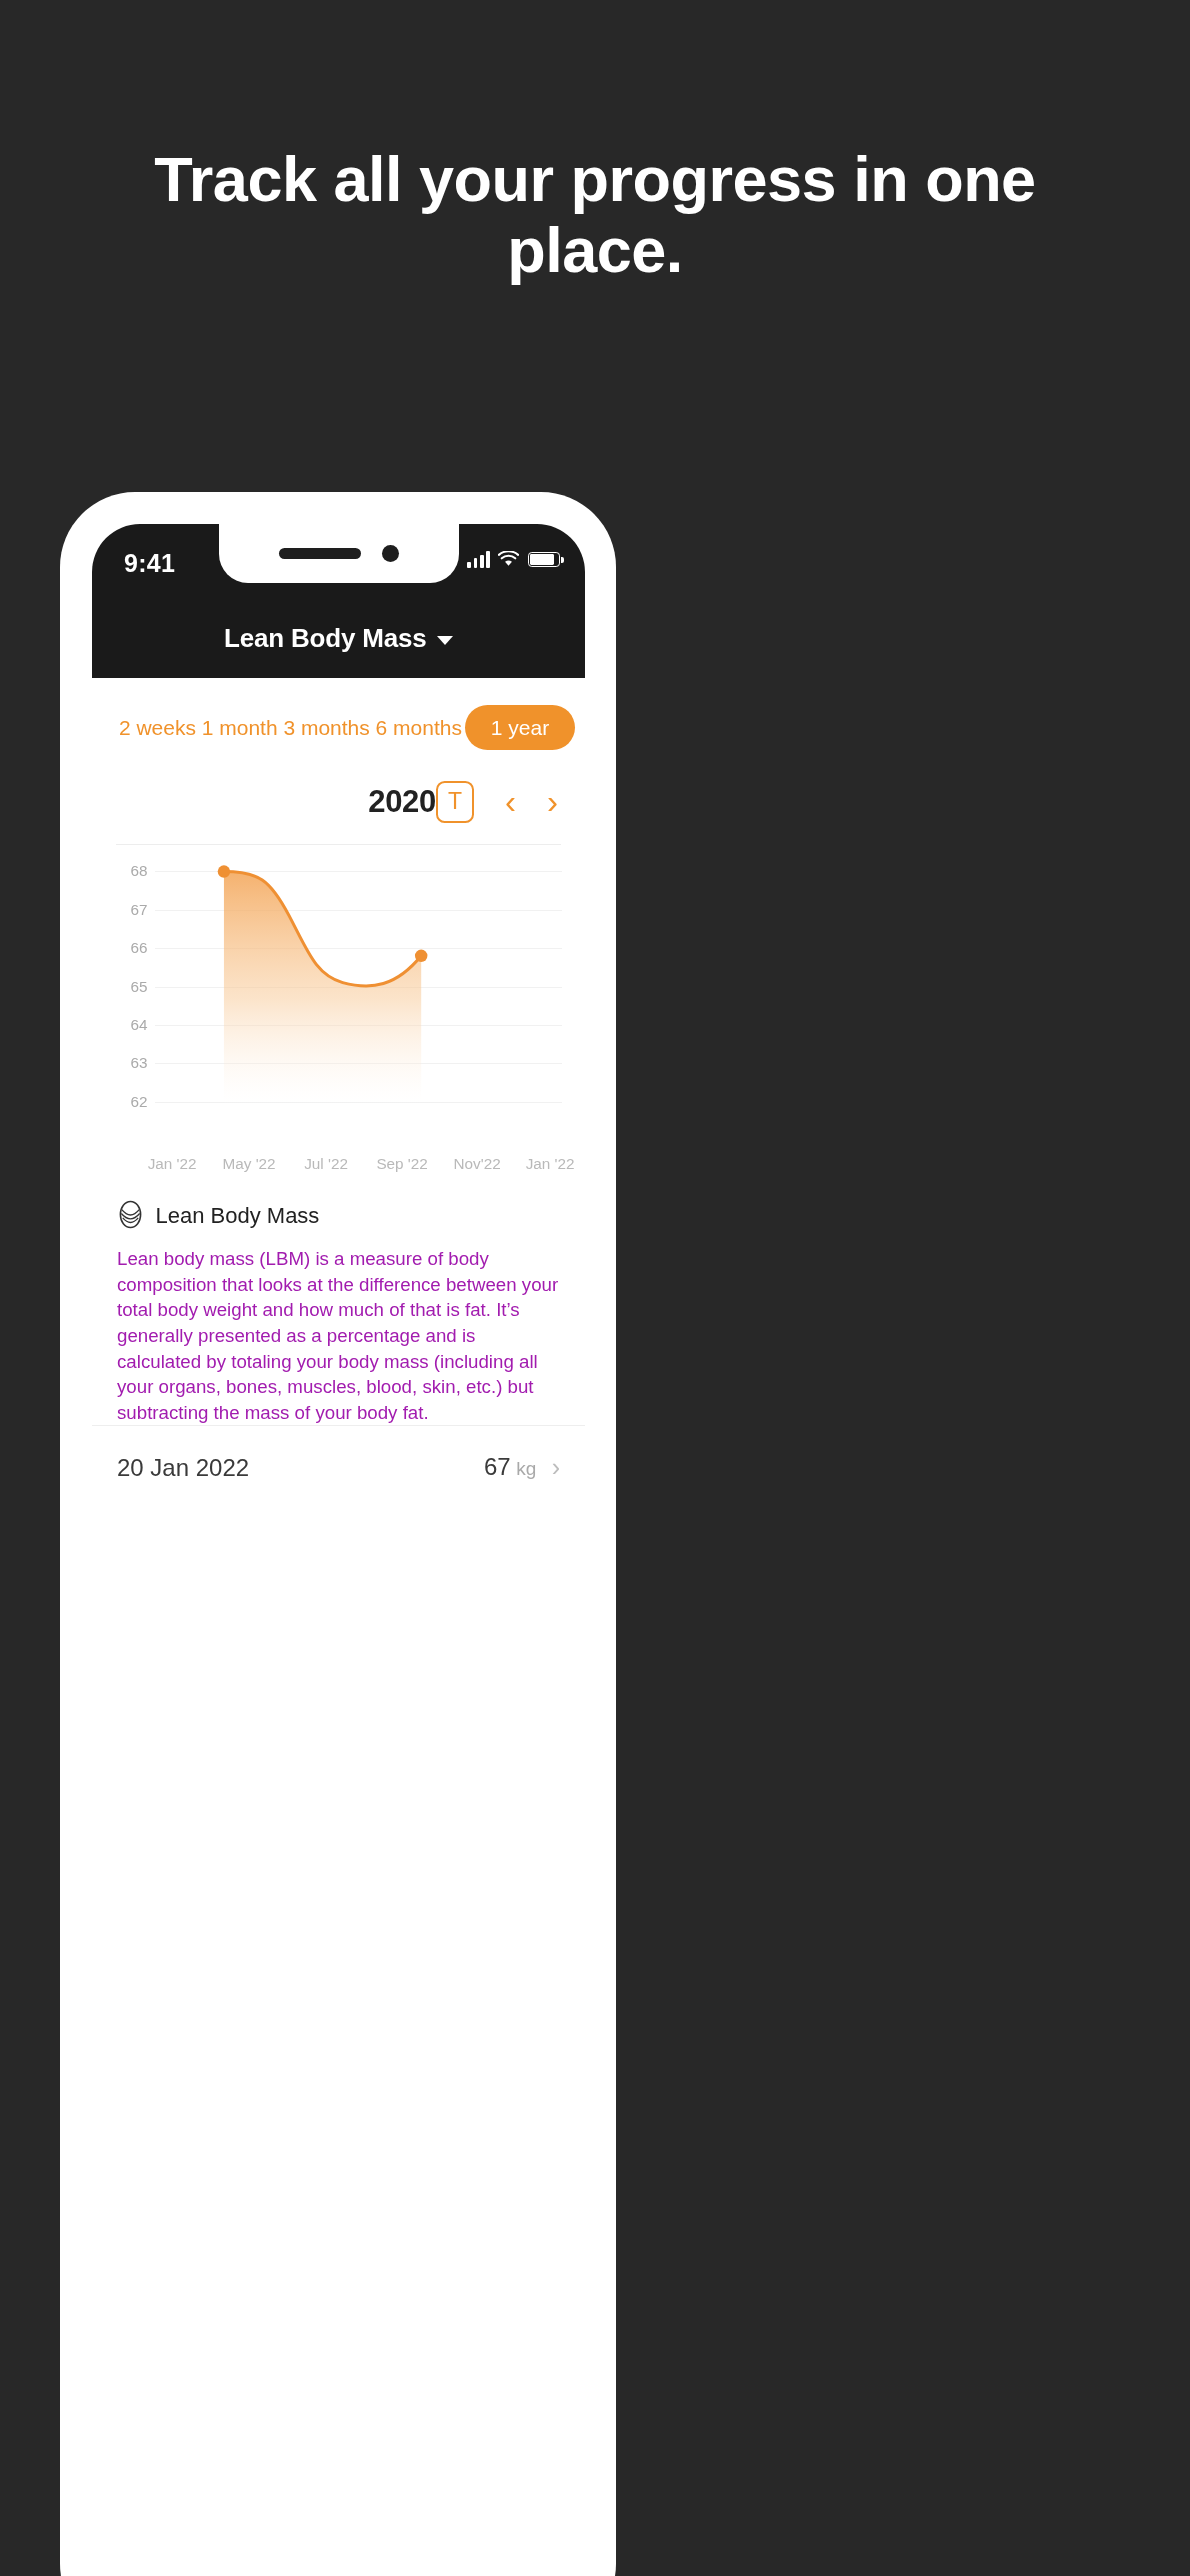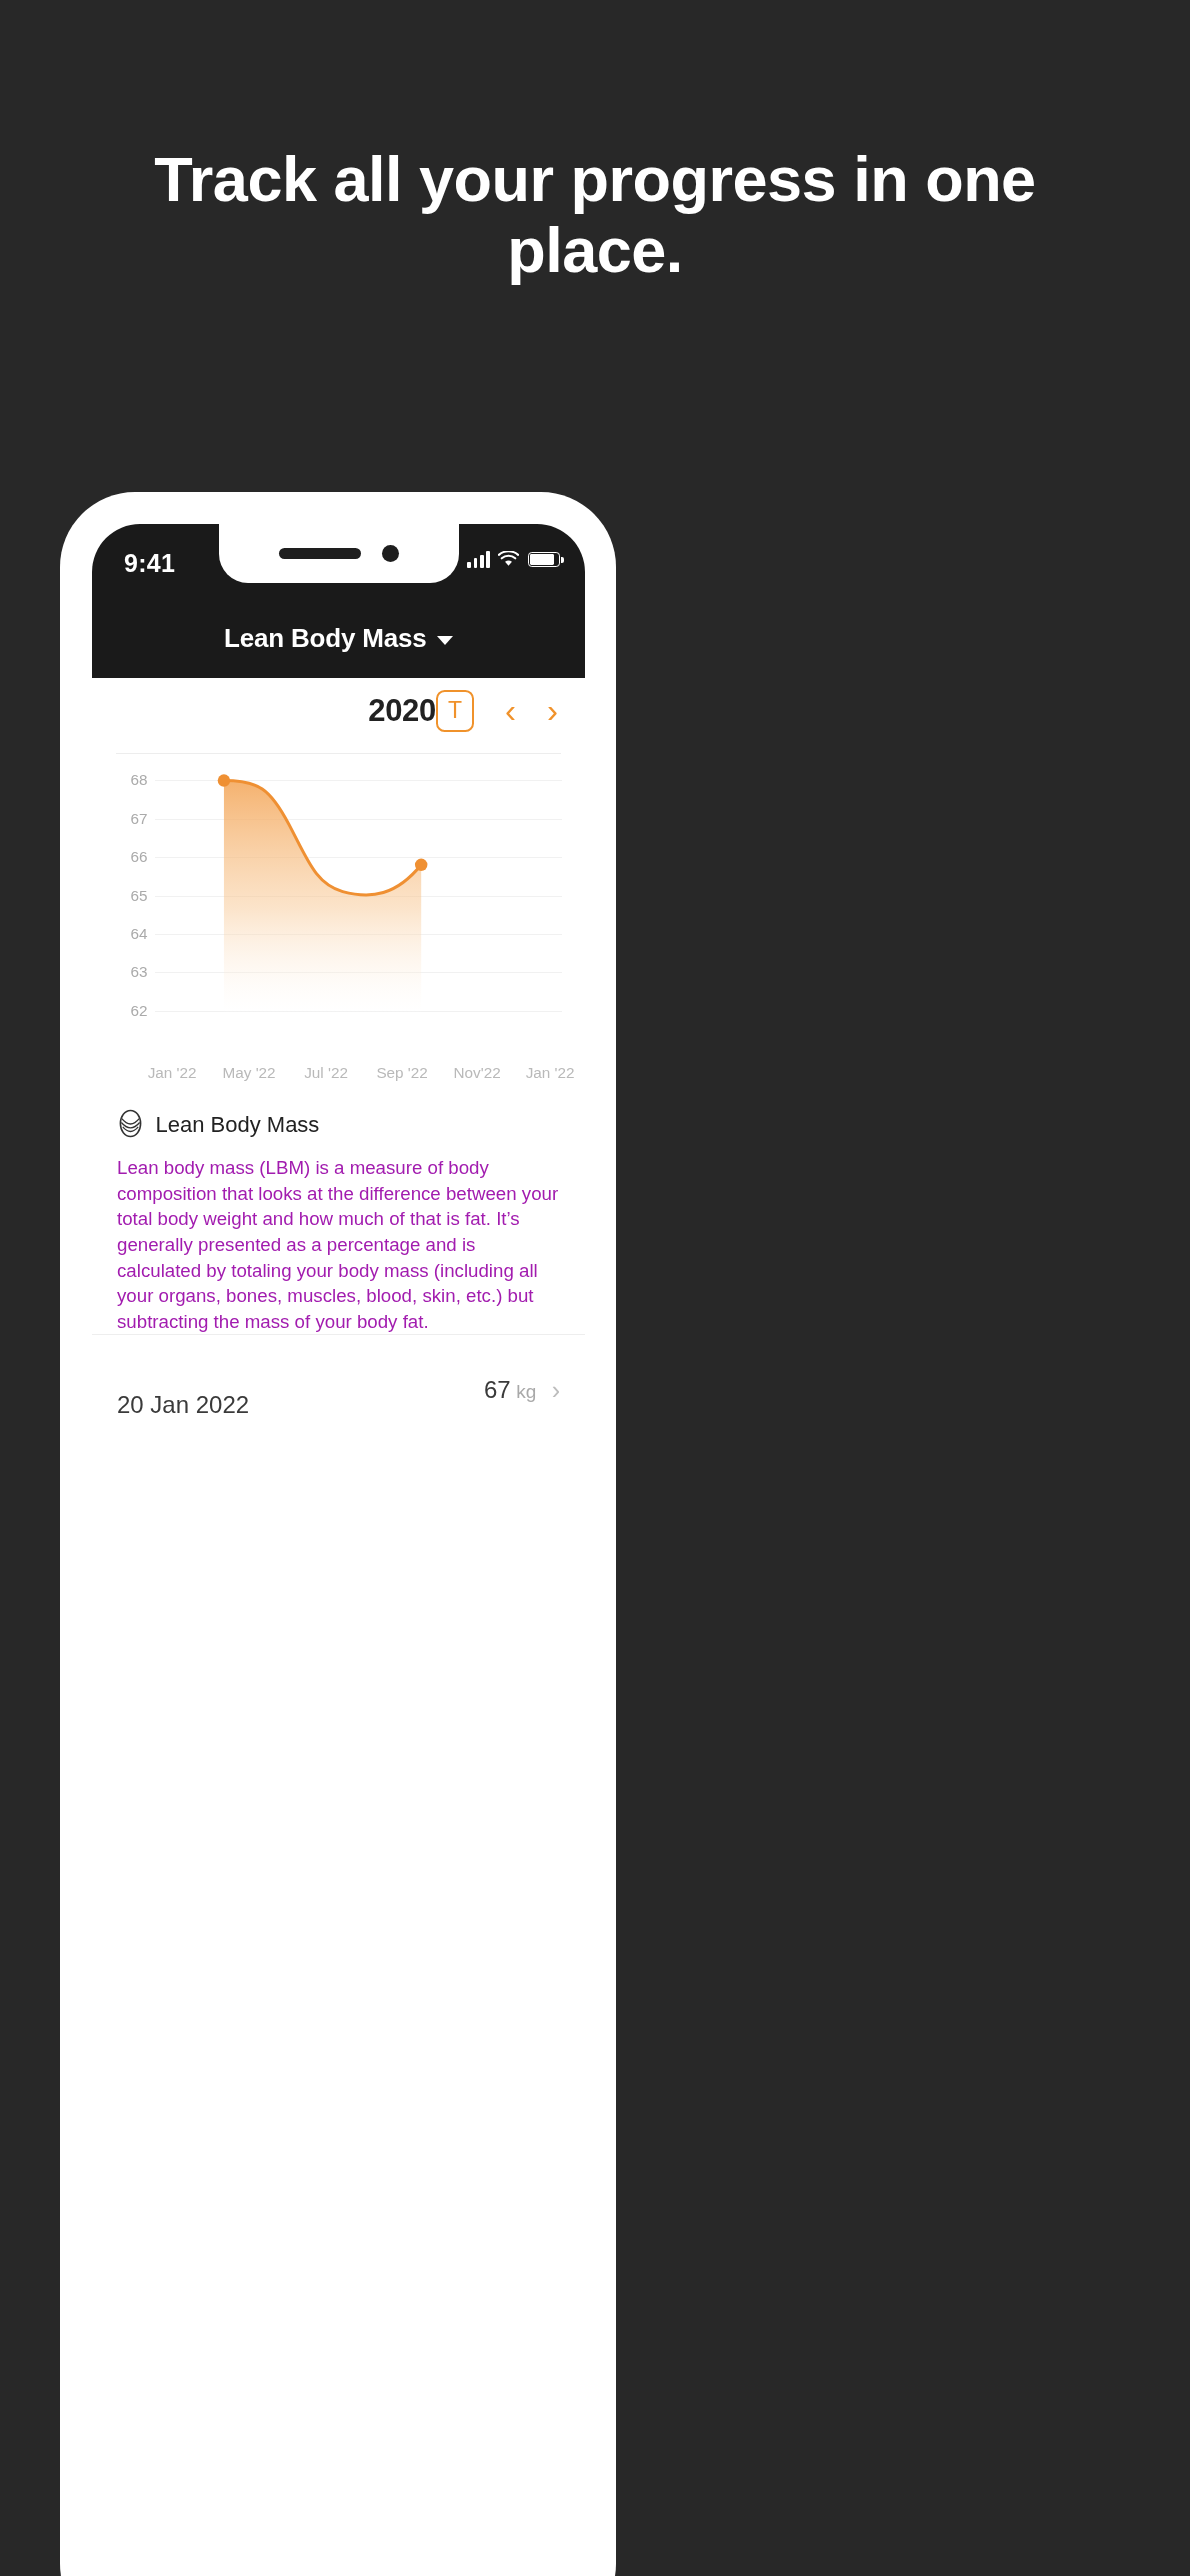--- a/index.html
+++ b/index.html
@@ -219,21 +219,21 @@
     padding:38px 25px 15.3px 25px;
     font-size:20px;
     font-weight:bold;
     color:#1d1d1d;
   }
   .row-div { height:1px; background:#eeeeee; }
   .entry {
     display:flex; align-items:center; justify-content:space-between;
     padding:27px 25px 0 25px;
   }
-  .entry-date { font-size:24px; color:#3a3a3a;margin-top:29px; }
+  .entry-date { font-size:24px; color:#3a3a3a; }
   .entry-right { display:flex; align-items:baseline; gap:15.3px; }
   .entry-val { font-size:24px; color:#3a3a3a; }
   .entry-unit { font-size:19px; color:#a9a9a9; margin-left:-9.6px; }
   .entry-chev { color:#bdbdbd; font-size:25px; font-weight:300; align-self:center; }
 </style>
 </head>
 <body>
 
 <div class="headline">Track all your progress in one place.</div>
 
@@ -267,20 +267,27 @@
       <span class="camera"></span>
     </div>
 
     <div class="navbar">
       <span class="nav-title">Lean Body Mass</span>
       <span class="chev-down"></span>
     </div>
 
     <div class="content">
 
+      <div class="ranges">
+        <span class="range">2 weeks</span>
+        <span class="range">1 month</span>
+        <span class="range">3 months</span>
+        <span class="range">6 months</span>
+        <span class="range active">1 year</span>
+      </div>
 
       <div class="yearrow">
         <span class="year">2020</span>
         <span class="yr-ctrls">
           <span class="tbtn">T</span>
           <span class="arrow">‹</span>
           <span class="arrow">›</span>
         </span>
       </div>
 

